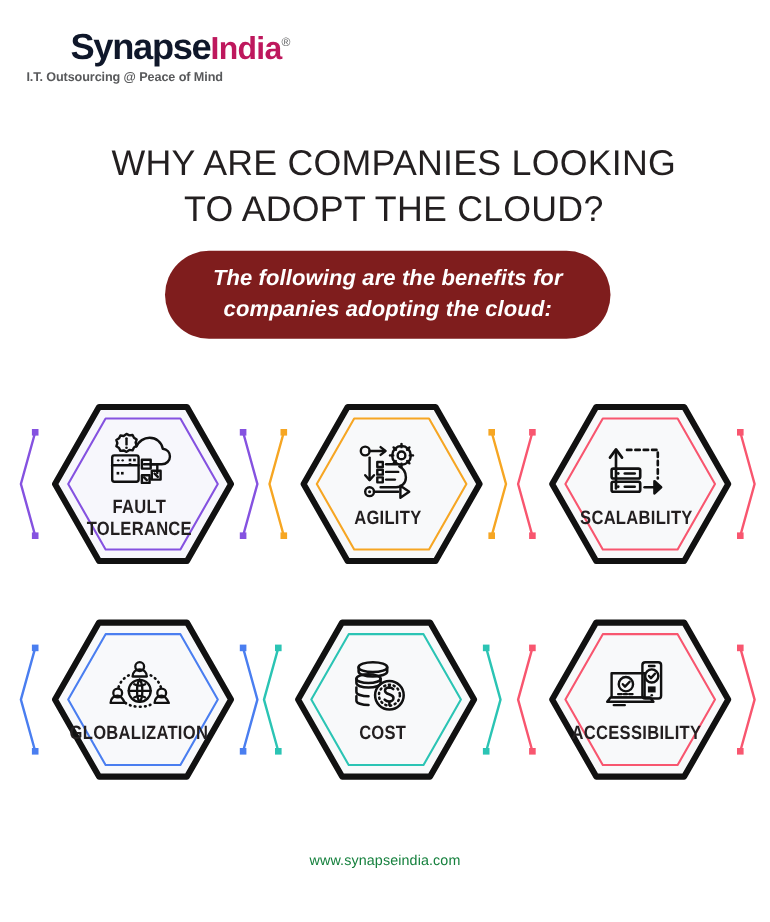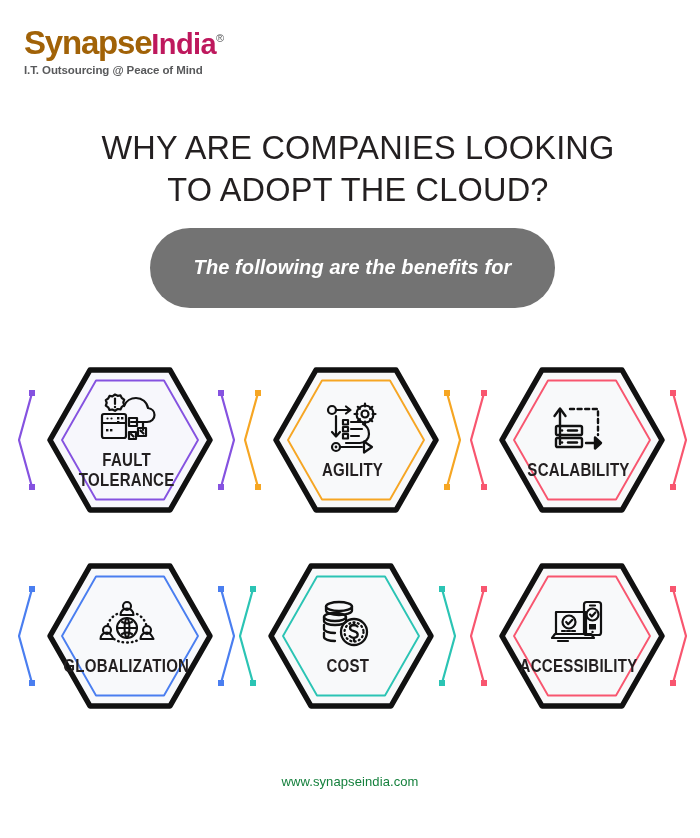--- a/index.html
+++ b/index.html
@@ -19,21 +19,21 @@
     width:240px; text-align:left;
   }
   .logo-wordmark{
     font-family:"Liberation Sans", sans-serif;
     font-weight:bold;
     font-size:33px;
     letter-spacing:-1.2px;
     line-height:1;
     white-space:nowrap;
   }
-  .logo-synapse{ color:#a16207; }
+  .logo-synapse{ color:#0f172a;margin-left:40px; }
   .logo-india{ color:#be185d; font-size:29px; letter-spacing:-0.6px; }
   .logo-reg{ color:#58595b; font-size:11px; vertical-align:super; font-weight:normal; }
   .logo-tag{
     color:#58595b; font-size:11.5px; font-weight:bold;
     letter-spacing:-0.1px; margin-top:5px; white-space:nowrap;
   }
   .logo-since{
     color:#4d4d4d; font-size:13px; margin-top:9px;
     text-align:center; width:175px; letter-spacing:0.2px;
   }
@@ -48,21 +48,21 @@
     line-height:1.28;
     color:#231f20;
     padding-left:16px;
   }
   .title .l2{ display:block; }
 
   
   .pill{
     position:absolute; left:150px; top:228px;
     width:405px; height:80px;
-    background:#737373;
+    background:#7f1d1d;
     border-radius:42px;
     display:flex; flex-direction:column;
     align-items:center; justify-content:center;
     color:#ffffff;
     font-style:italic;
     font-weight:bold;
     font-size:20px;
     line-height:1.38;
     text-align:center;
     letter-spacing:0.1px;
@@ -132,20 +132,21 @@
   <div class="logo-tag">I.T. Outsourcing @ Peace of Mind</div>
 </div>
 
 <h1 class="title">
   <span class="l1">WHY ARE COMPANIES LOOKING</span>
   <span class="l2">TO ADOPT THE CLOUD?</span>
 </h1>
 
 <div class="pill">
   <span>The following are the benefits for</span>
+  <span>companies adopting the cloud:</span>
 </div>
 
 <div class="hex-grid">
     <div class="hex-cell c0">
   <svg width="233" height="195" viewBox="0 0 233 195" aria-hidden="true">
     <g>
       <path d="M 22 50 L 9 97 L 22 144" fill="none" stroke="#8552e0" stroke-width="2.2" stroke-linejoin="round" stroke-linecap="round"></path>
       <rect x="19" y="47" width="6" height="6" fill="#8552e0"></rect>
       <rect x="19" y="141" width="6" height="6" fill="#8552e0"></rect>
     </g>

